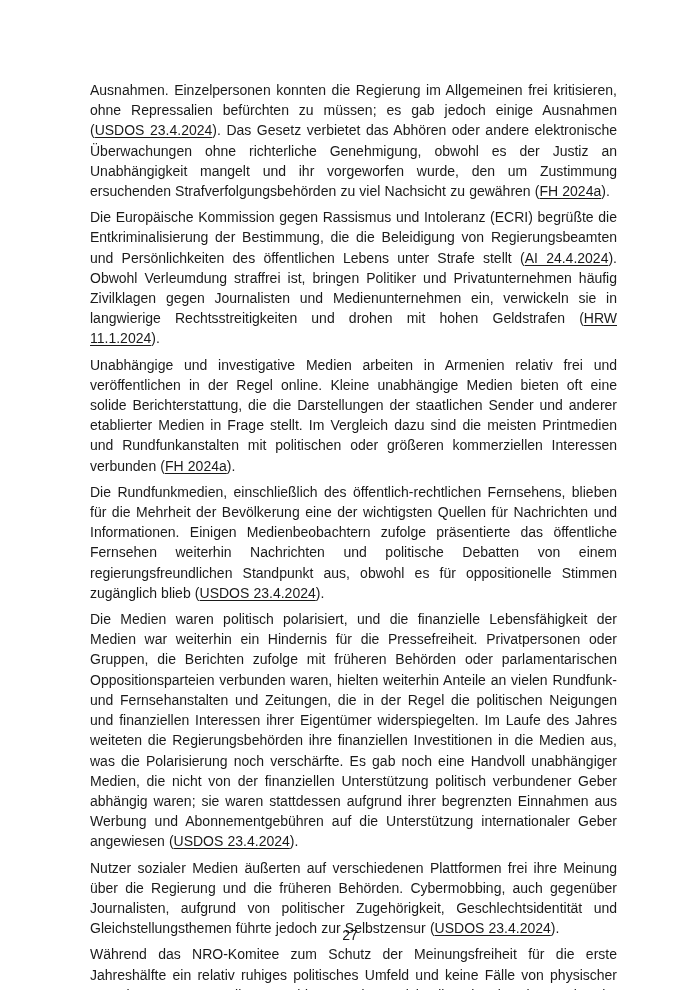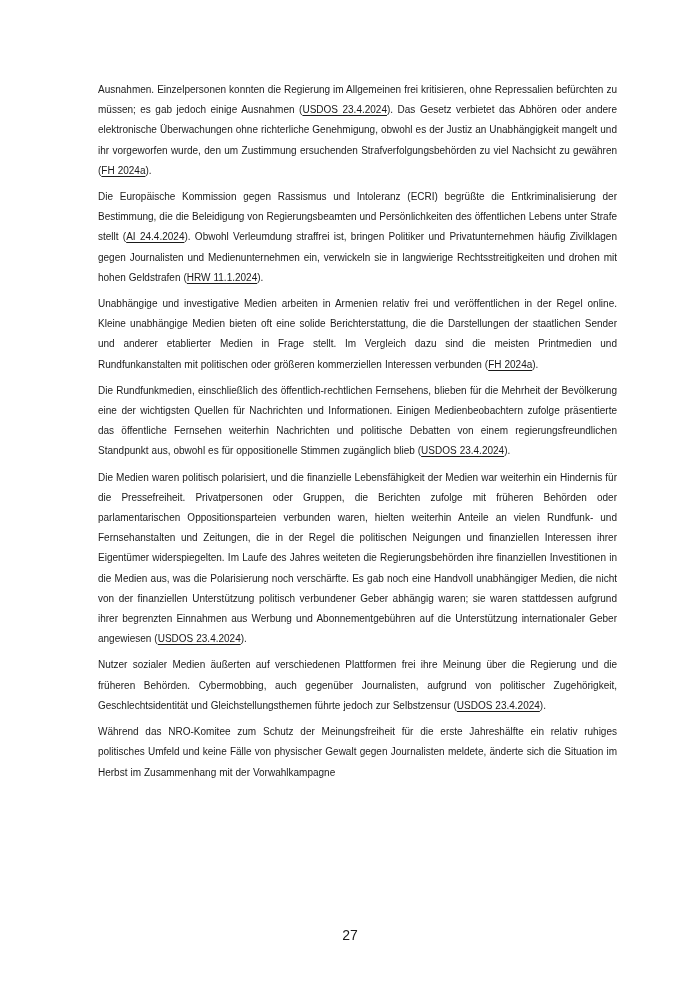--- a/index.html
+++ b/index.html
@@ -17,22 +17,22 @@
       color: #1a1a1a;
       overflow: hidden;
     }
     .text-block {
       position: absolute;
       top: 80px;
       left: 82px;
       width: 535px;
     }
     p.para {
-      margin: 0 0 6px 16px;
-      font-size: 10px;
+      margin: 0 0 6px 8px;
+      font-size: 14px;
       line-height: 20.2px;
       text-align: justify;
       hyphens: auto;
       -webkit-hyphens: auto;
       word-spacing: 0.02em;
     }
     a.citation {
       color: inherit;
       text-decoration: underline;
       text-decoration-thickness: 1px;

